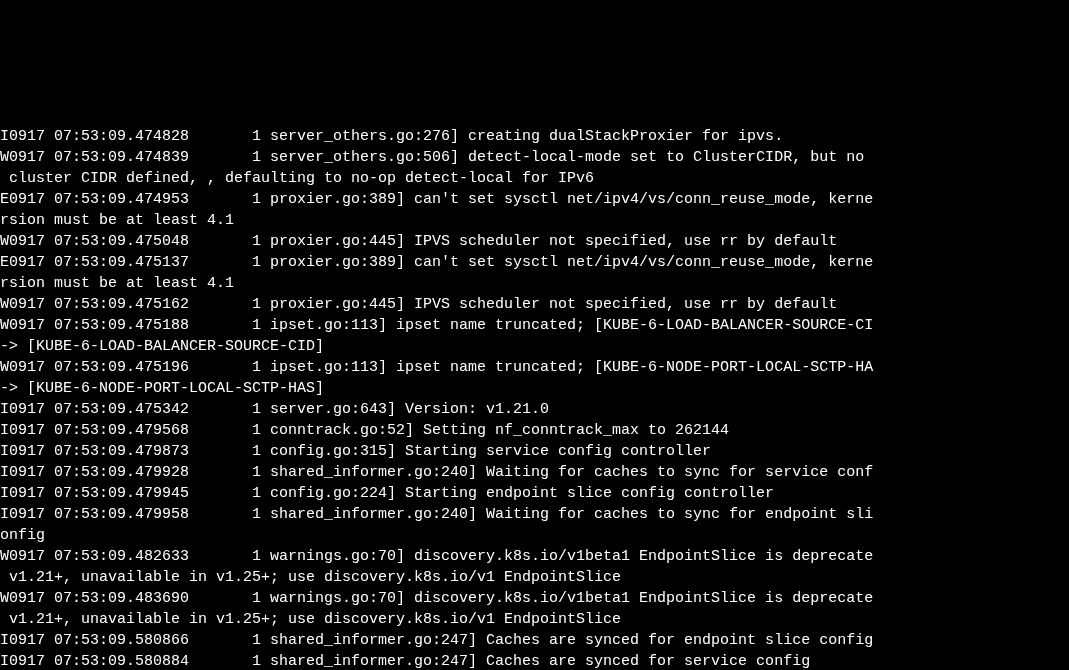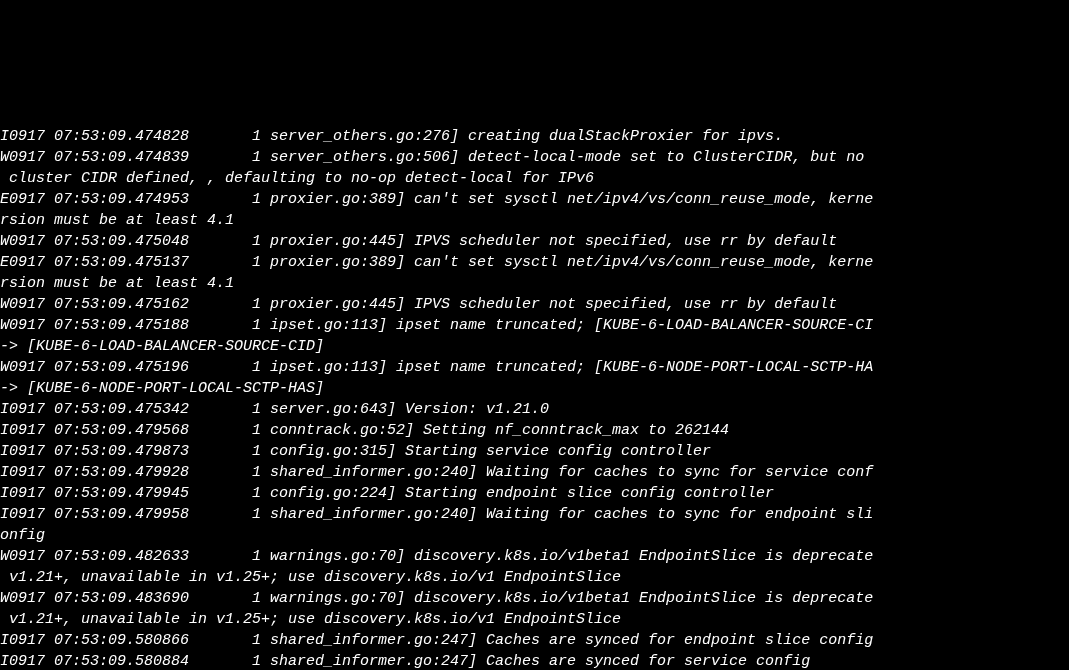--- a/index.html
+++ b/index.html
@@ -19,21 +19,20 @@
       overflow: hidden;
       width: 1069px;
       height: 670px;
     }
     .terminal {
       width: 100%;
       height: 100%;
     }
     .log-line {
       display: block;
-      font-style: italic;
     }
   </style>
 </head>
 <body>
 
 
 
 <div class="terminal">
   <div id="log-container"><span class="log-line">I0917 07:53:09.474828       1 server_others.go:276] creating dualStackProxier for ipvs.</span><span class="log-line">W0917 07:53:09.474839       1 server_others.go:506] detect-local-mode set to ClusterCIDR, but no </span><span class="log-line"> cluster CIDR defined, , defaulting to no-op detect-local for IPv6</span><span class="log-line">E0917 07:53:09.474953       1 proxier.go:389] can't set sysctl net/ipv4/vs/conn_reuse_mode, kerne</span><span class="log-line">rsion must be at least 4.1</span><span class="log-line">W0917 07:53:09.475048       1 proxier.go:445] IPVS scheduler not specified, use rr by default</span><span class="log-line">E0917 07:53:09.475137       1 proxier.go:389] can't set sysctl net/ipv4/vs/conn_reuse_mode, kerne</span><span class="log-line">rsion must be at least 4.1</span><span class="log-line">W0917 07:53:09.475162       1 proxier.go:445] IPVS scheduler not specified, use rr by default</span><span class="log-line">W0917 07:53:09.475188       1 ipset.go:113] ipset name truncated; [KUBE-6-LOAD-BALANCER-SOURCE-CI</span><span class="log-line">-&gt; [KUBE-6-LOAD-BALANCER-SOURCE-CID]</span><span class="log-line">W0917 07:53:09.475196       1 ipset.go:113] ipset name truncated; [KUBE-6-NODE-PORT-LOCAL-SCTP-HA</span><span class="log-line">-&gt; [KUBE-6-NODE-PORT-LOCAL-SCTP-HAS]</span><span class="log-line">I0917 07:53:09.475342       1 server.go:643] Version: v1.21.0</span><span class="log-line">I0917 07:53:09.479568       1 conntrack.go:52] Setting nf_conntrack_max to 262144</span><span class="log-line">I0917 07:53:09.479873       1 config.go:315] Starting service config controller</span><span class="log-line">I0917 07:53:09.479928       1 shared_informer.go:240] Waiting for caches to sync for service conf</span><span class="log-line">I0917 07:53:09.479945       1 config.go:224] Starting endpoint slice config controller</span><span class="log-line">I0917 07:53:09.479958       1 shared_informer.go:240] Waiting for caches to sync for endpoint sli</span><span class="log-line">onfig</span><span class="log-line">W0917 07:53:09.482633       1 warnings.go:70] discovery.k8s.io/v1beta1 EndpointSlice is deprecate</span><span class="log-line"> v1.21+, unavailable in v1.25+; use discovery.k8s.io/v1 EndpointSlice</span><span class="log-line">W0917 07:53:09.483690       1 warnings.go:70] discovery.k8s.io/v1beta1 EndpointSlice is deprecate</span><span class="log-line"> v1.21+, unavailable in v1.25+; use discovery.k8s.io/v1 EndpointSlice</span><span class="log-line">I0917 07:53:09.580866       1 shared_informer.go:247] Caches are synced for endpoint slice config</span><span class="log-line">I0917 07:53:09.580884       1 shared_informer.go:247] Caches are synced for service config</span></div>
   

